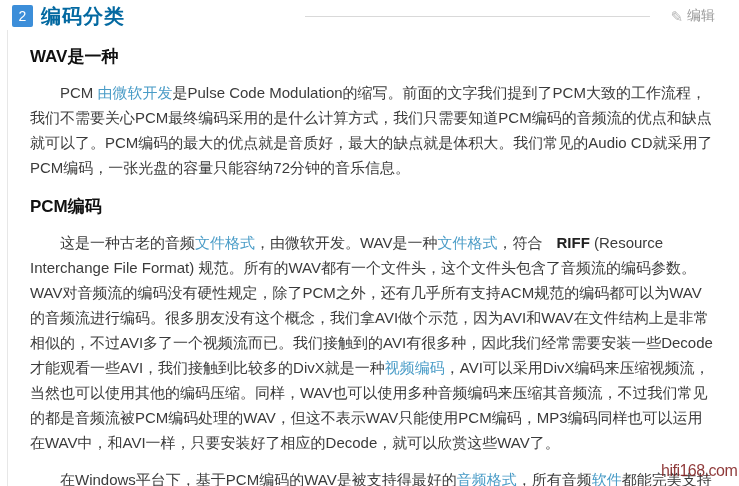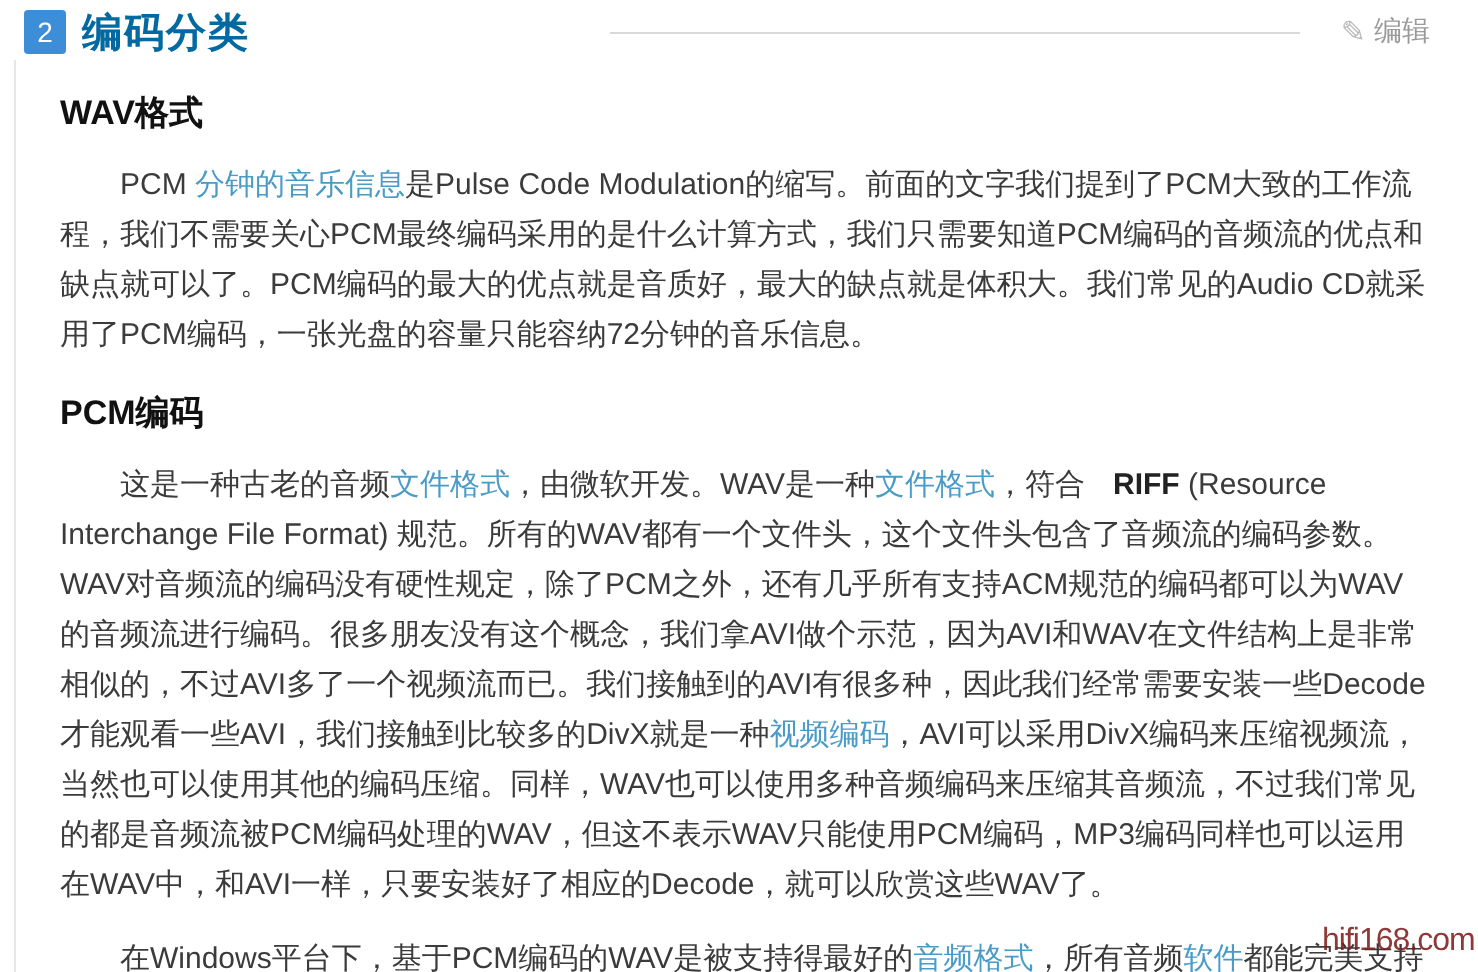--- a/index.html
+++ b/index.html
@@ -78,22 +78,22 @@
     <span class="num-badge">2</span>
     <h2 class="section-title">编码分类</h2>
     <div class="header-rule"></div>
     <a href="#" class="edit-link">
       <span class="pencil">✎</span>
       <span>编辑</span>
     </a>
   </div>
 
   <div class="section-body">
-    <h3 class="first">WAV格式</h3>
-    <p><span>PCM </span><a href="#" class="wlink">分钟的音乐信息</a><span>是Pulse Code Modulation的缩写。前面的文字我们提到了PCM大致的工作流程，我们不需要关心PCM最终编码采用的是什么计算方式，我们只需要知道PCM编码的音频流的优点和缺点就可以了。PCM编码的最大的优点就是音质好，最大的缺点就是体积大。我们常见的Audio CD就采用了PCM编码，一张光盘的容量只能容纳72分钟的音乐信息。</span></p>
+    <h3 class="first">WAV是一种</h3>
+    <p><span>PCM </span><a href="#" class="wlink">由微软开发</a><span>是Pulse Code Modulation的缩写。前面的文字我们提到了PCM大致的工作流程，我们不需要关心PCM最终编码采用的是什么计算方式，我们只需要知道PCM编码的音频流的优点和缺点就可以了。PCM编码的最大的优点就是音质好，最大的缺点就是体积大。我们常见的Audio CD就采用了PCM编码，一张光盘的容量只能容纳72分钟的音乐信息。</span></p>
 
     <h3>PCM编码</h3>
     <p><span>这是一种古老的音频</span><a href="#" class="wlink">文件格式</a><span>，由微软开发。WAV是一种</span><a href="#" class="wlink">文件格式</a><span>，符合</span><b>RIFF</b><span> (Resource Interchange File Format) 规范。所有的WAV都有一个文件头，这个文件头包含了音频流的编码参数。WAV对音频流的编码没有硬性规定，除了PCM之外，还有几乎所有支持ACM规范的编码都可以为WAV的音频流进行编码。很多朋友没有这个概念，我们拿AVI做个示范，因为AVI和WAV在文件结构上是非常相似的，不过AVI多了一个视频流而已。我们接触到的AVI有很多种，因此我们经常需要安装一些Decode才能观看一些AVI，我们接触到比较多的DivX就是一种</span><a href="#" class="wlink">视频编码</a><span>，AVI可以采用DivX编码来压缩视频流，当然也可以使用其他的编码压缩。同样，WAV也可以使用多种音频编码来压缩其音频流，不过我们常见的都是音频流被PCM编码处理的WAV，但这不表示WAV只能使用PCM编码，MP3编码同样也可以运用在WAV中，和AVI一样，只要安装好了相应的Decode，就可以欣赏这些WAV了。</span></p>
 
     <p><span>在Windows平台下，基于PCM编码的WAV是被支持得最好的</span><a href="#" class="wlink">音频格式</a><span>，所有音频</span><a href="#" class="wlink">软件</a><span>都能完美支持</span></p>
   </div>
 
   <div class="watermark">hifi168.com</div>
 </div>
 

